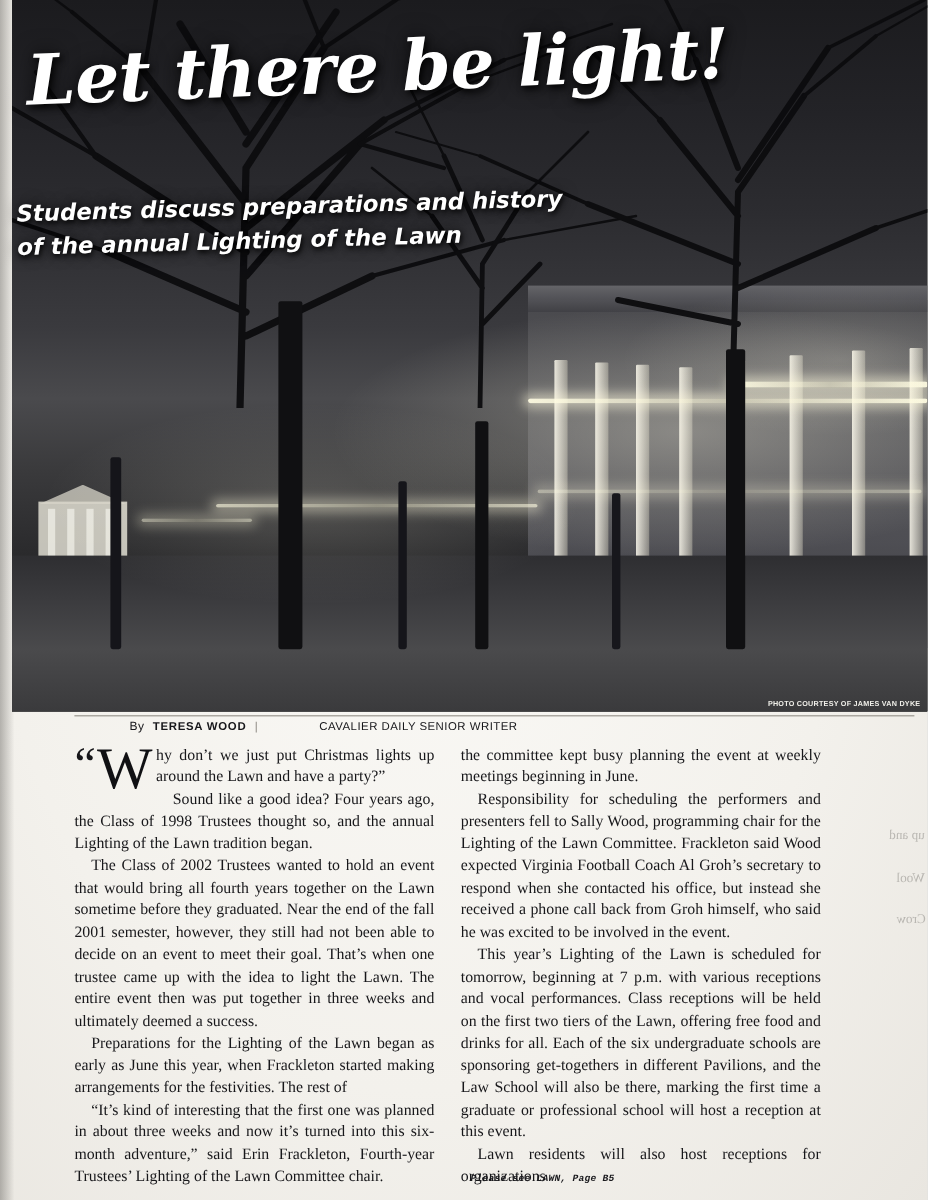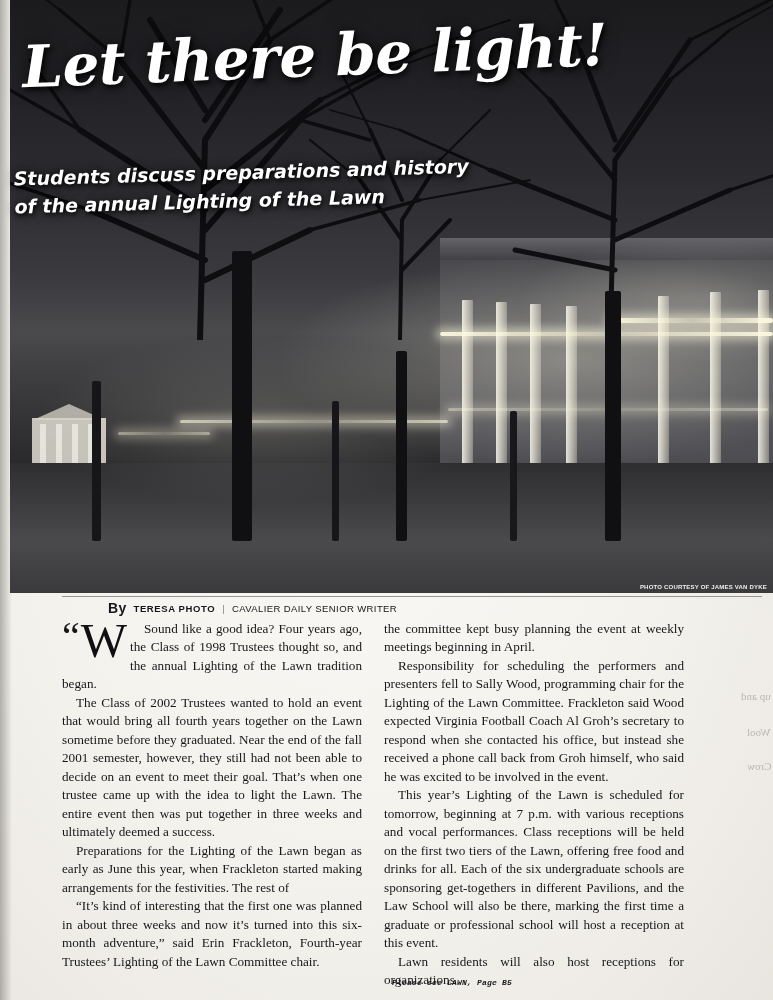--- a/index.html
+++ b/index.html
@@ -174,24 +174,24 @@
     position: absolute;
     left: 62px; top: 600px;
     font-family: "Liberation Sans", sans-serif;
     font-size: 9.5px;
     letter-spacing: .3px;
     color: #16161a;
     display: flex;
     align-items: center;
     gap: 7px;
   }
-  .byline .by { font-weight: bold; font-size: 14px; padding-left: 46px; }
+  .byline .by { font-weight: normal; font-size: 10px; padding-left: 46px; }
   .byline .author { font-weight: bold; letter-spacing: .6px; }
   .byline .sep { color: #8a8780; }
-  .byline .org { letter-spacing: .4px; }
+  .byline .org { letter-spacing: .4px; margin-left: 44px; }
 
   
   .cols {
     position: absolute;
     left: 62px; top: 620px;
     width: 700px; height: 368px;
     display: flex;
     gap: 22px;
   }
   .col-text {
@@ -309,35 +309,35 @@
 
     <div class="photo-credit">PHOTO COURTESY OF JAMES VAN DYKE</div>
   </div>
 
   <div class="headline">Let there be light!</div>
   <div class="deck">Students discuss preparations and history of the annual Lighting of the Lawn</div>
 
   <div class="byline-rule"></div>
   <div class="byline">
     <span class="by">By</span>
-    <span class="author">TERESA PHOTO</span>
+    <span class="author">TERESA WOOD</span>
     <span class="sep">|</span>
     <span class="org">CAVALIER DAILY SENIOR WRITER</span>
   </div>
 
   <div class="cols">
     <div class="col-text">
-      <p class="noindent"><span class="quotemark">“</span><span class="dropcap">W</span></p>
+      <p class="noindent"><span class="quotemark">“</span><span class="dropcap">W</span><span>hy don’t we just put Christmas lights up around the Lawn and have a party?”</span></p>
       <p>Sound like a good idea? Four years ago, the Class of 1998 Trustees thought so, and the annual Lighting of the Lawn tradition began.</p>
       <p>The Class of 2002 Trustees wanted to hold an event that would bring all fourth years together on the Lawn sometime before they graduated. Near the end of the fall 2001 semester, however, they still had not been able to decide on an event to meet their goal. That’s when one trustee came up with the idea to light the Lawn. The entire event then was put together in three weeks and ultimately deemed a success.</p>
       <p>Preparations for the Lighting of the Lawn began as early as June this year, when Frackleton started making arrangements for the festivities. The rest of</p>
       <p>“It’s kind of interesting that the first one was planned in about three weeks and now it’s turned into this six-month adventure,” said Erin Frackleton, Fourth-year Trustees’ Lighting of the Lawn Committee chair.</p>
     </div>
     <div class="col-text">
-      <p class="noindent">the committee kept busy planning the event at weekly meetings beginning in April.</p>
+      <p class="noindent">the committee kept busy planning the event at weekly meetings beginning in June.</p>
       <p>Responsibility for scheduling the performers and presenters fell to Sally Wood, programming chair for the Lighting of the Lawn Committee. Frackleton said Wood expected Virginia Football Coach Al Groh’s secretary to respond when she contacted his office, but instead she received a phone call back from Groh himself, who said he was excited to be involved in the event.</p>
       <p>This year’s Lighting of the Lawn is scheduled for tomorrow, beginning at 7 p.m. with various receptions and vocal performances. Class receptions will be held on the first two tiers of the Lawn, offering free food and drinks for all. Each of the six undergraduate schools are sponsoring get-togethers in different Pavilions, and the Law School will also be there, marking the first time a graduate or professional school will host a reception at this event.</p>
       <p>Lawn residents will also host receptions for organizations</p>
     </div>
   </div>
 
   <div class="jumpline">Please see LAWN, Page B5</div>
 
   <div class="bleed" style="top:690px;">up and</div>
   <div class="bleed" style="top:726px;">Wool</div>

